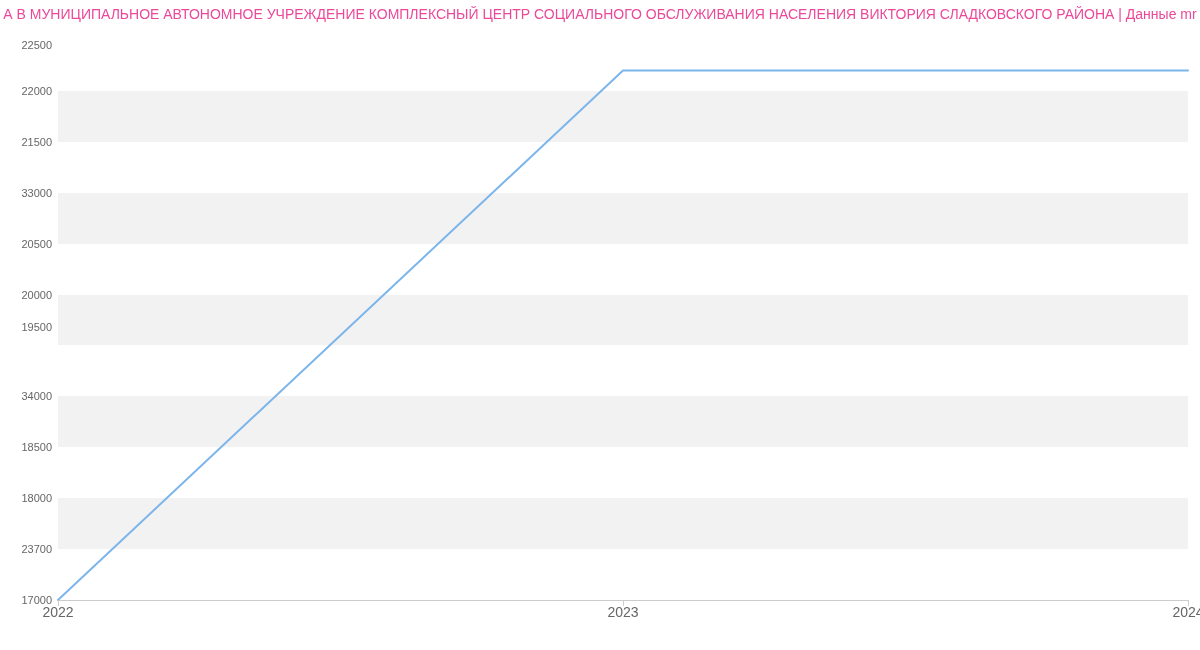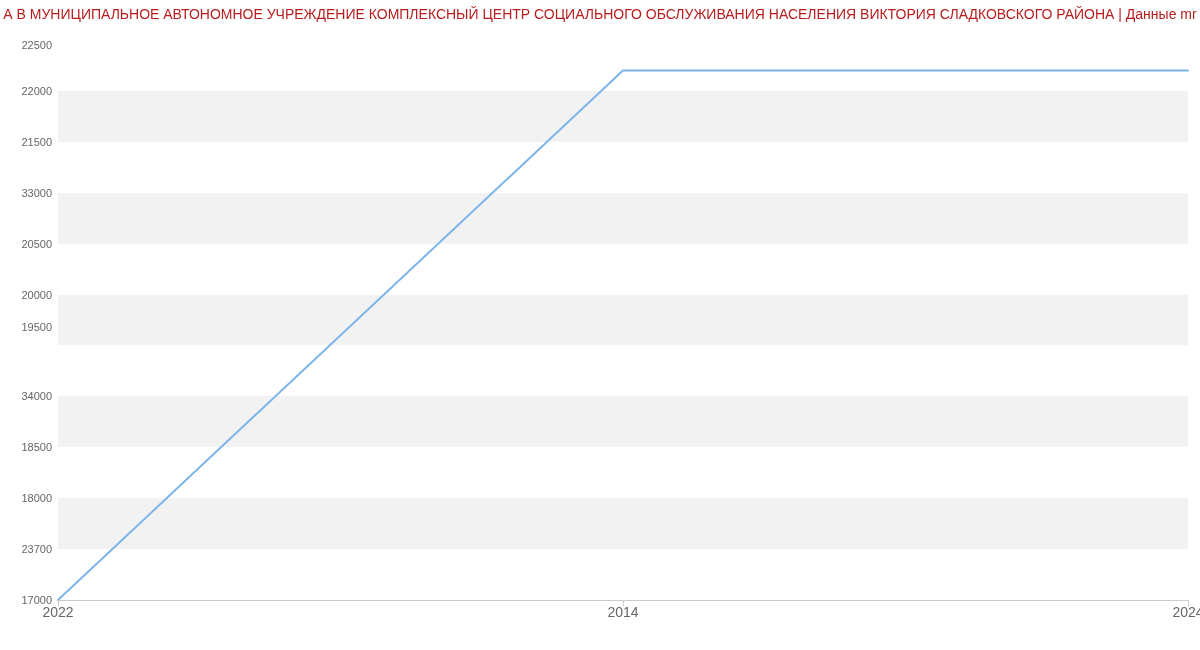--- a/index.html
+++ b/index.html
@@ -16,21 +16,21 @@
     width: 1200px;
     height: 650px;
   }
   .title {
     position: absolute;
     top: 6px;
     left: 0;
     width: 1200px;
     text-align: center;
     font-size: 14px;
-    color: #b91c1c;
+    color: #ec4899;
     white-space: nowrap;
     overflow: hidden;
   }
   .plot {
     position: absolute;
     left: 58px;
     top: 40px;
     width: 1130px;   
     height: 560px;   
   }
@@ -107,17 +107,17 @@
     <div class="y-tick-label" style="top: 396.364px;">34000</div>
     <div class="y-tick-label" style="top: 327px;">19500</div>
     <div class="y-tick-label" style="top: 294.545px;">20000</div>
     <div class="y-tick-label" style="top: 243.636px;">20500</div>
     <div class="y-tick-label" style="top: 192.727px;">33000</div>
     <div class="y-tick-label" style="top: 141.818px;">21500</div>
     <div class="y-tick-label" style="top: 90.9091px;">22000</div>
     <div class="y-tick-label" style="top: 45px;">22500</div>
     <div class="x-tick-label" style="left: 58px;">2022</div>
     <div class="tick-mark-x" style="left: 58px;"></div>
-    <div class="x-tick-label" style="left: 623px;">2014</div>
+    <div class="x-tick-label" style="left: 623px;">2023</div>
     <div class="tick-mark-x" style="left: 623px;"></div>
     <div class="x-tick-label" style="left: 1188px;">2024</div>
     <div class="tick-mark-x" style="left: 1188px;"></div>
   </div>
 
 </body></html>

